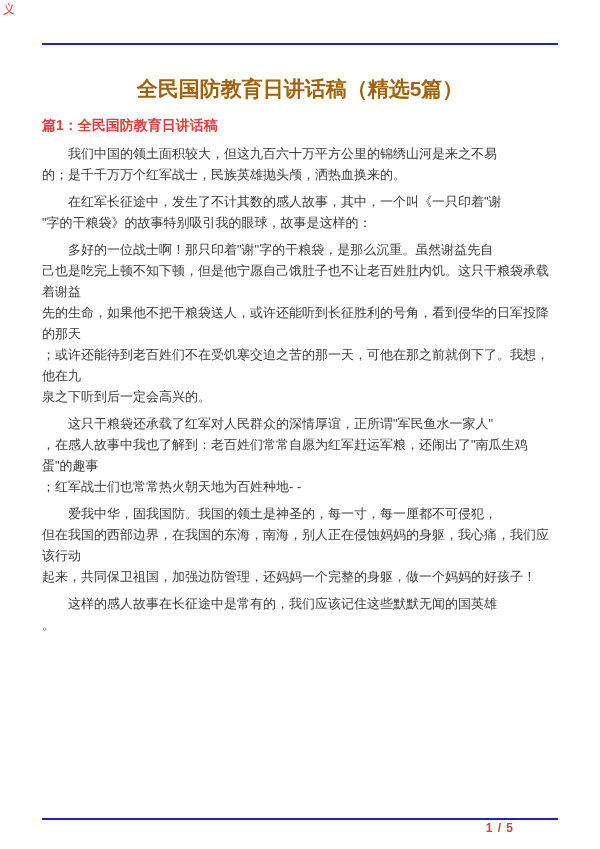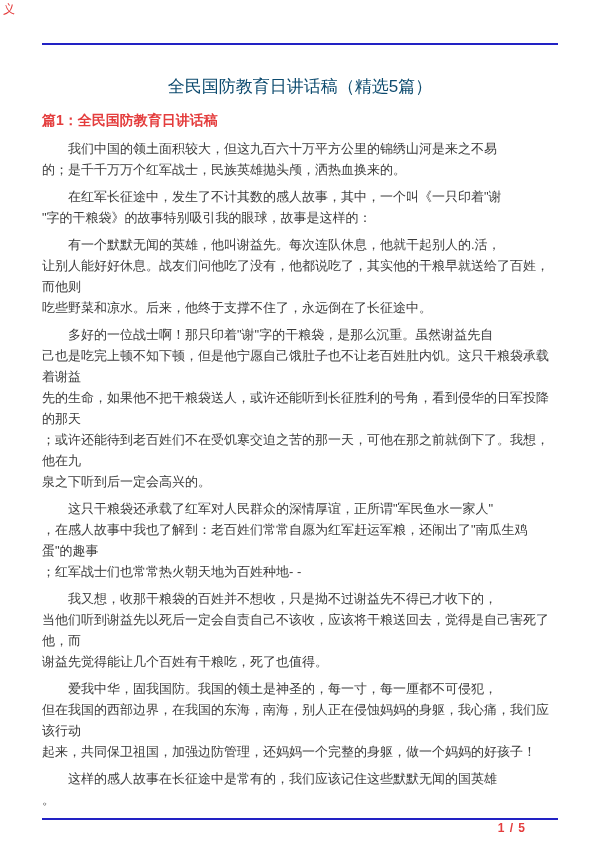--- a/index.html
+++ b/index.html
@@ -37,23 +37,23 @@
     position: absolute;
     left: 42px;
     right: 42px;
     top: 45px;
   }
 
   .doc-title {
     margin-top: 30px;
     margin-bottom: 14px;
     text-align: center;
-    font-size: 17px;
-    font-weight: normal;
-    color: #0c4a6e;
+    font-size: 21px;
+    font-weight: bold;
+    color: #a16207;
   }
 
   .section-heading {
     margin-top: 4px;
     margin-bottom: 8px;
     font-size: 14px;
     font-weight: bold;
     color: var(--accent-red, #e43d3d);
   }
 
@@ -63,21 +63,21 @@
     color: var(--body-text, #3b3b3b);
     text-indent: 2em;
     white-space: pre-line;
     margin-bottom: 6px;
     word-break: break-all;
   }
 
   .page-number {
     position: absolute;
     top: 821px;
-    right: 74px;
+    right: 86px;
     font-size: 12px;
     font-weight: 600;
     color: var(--accent-red, #e43d3d);
     letter-spacing: 1px;
   }
 </style>
 </head>
 <body>
 
 <div class="page">
@@ -89,34 +89,28 @@
   <div class="content">
 
     <h1 class="doc-title">全民国防教育日讲话稿（精选5篇）</h1>
 
     <h2 class="section-heading">篇1：全民国防教育日讲话稿</h2>
 
     <p class="para">我们中国的领土面积较大，但这九百六十万平方公里的锦绣山河是来之不易
 的；是千千万万个红军战士，民族英雄抛头颅，洒热血换来的。</p>
     <p class="para">在红军长征途中，发生了不计其数的感人故事，其中，一个叫《一只印着"谢
 "字的干粮袋》的故事特别吸引我的眼球，故事是这样的：</p>
-    <p class="para">有一个默默无闻的英雄，他叫谢益先。每次连队休息，他就干起别人的.活，
-让别人能好好休息。战友们问他吃了没有，他都说吃了，其实他的干粮早就送给了百姓，而他则
-吃些野菜和凉水。后来，他终于支撑不住了，永远倒在了长征途中。</p>
     <p class="para">多好的一位战士啊！那只印着"谢"字的干粮袋，是那么沉重。虽然谢益先自
 己也是吃完上顿不知下顿，但是他宁愿自己饿肚子也不让老百姓肚内饥。这只干粮袋承载着谢益
 先的生命，如果他不把干粮袋送人，或许还能听到长征胜利的号角，看到侵华的日军投降的那天
 ；或许还能待到老百姓们不在受饥寒交迫之苦的那一天，可他在那之前就倒下了。我想，他在九
 泉之下听到后一定会高兴的。</p>
     <p class="para">这只干粮袋还承载了红军对人民群众的深情厚谊，正所谓"军民鱼水一家人"
 ，在感人故事中我也了解到：老百姓们常常自愿为红军赶运军粮，还闹出了"南瓜生鸡蛋"的趣事
 ；红军战士们也常常热火朝天地为百姓种地- -</p>
-    <p class="para">我又想，收那干粮袋的百姓并不想收，只是拗不过谢益先不得已才收下的，
-当他们听到谢益先以死后一定会自责自己不该收，应该将干粮送回去，觉得是自己害死了他，而
-谢益先觉得能让几个百姓有干粮吃，死了也值得。</p>
     <p class="para">爱我中华，固我国防。我国的领土是神圣的，每一寸，每一厘都不可侵犯，
 但在我国的西部边界，在我国的东海，南海，别人正在侵蚀妈妈的身躯，我心痛，我们应该行动
 起来，共同保卫祖国，加强边防管理，还妈妈一个完整的身躯，做一个妈妈的好孩子！</p>
     <p class="para">这样的感人故事在长征途中是常有的，我们应该记住这些默默无闻的国英雄
 。</p>
 
 
   </div>
 
   <div class="rule bottom"></div>

